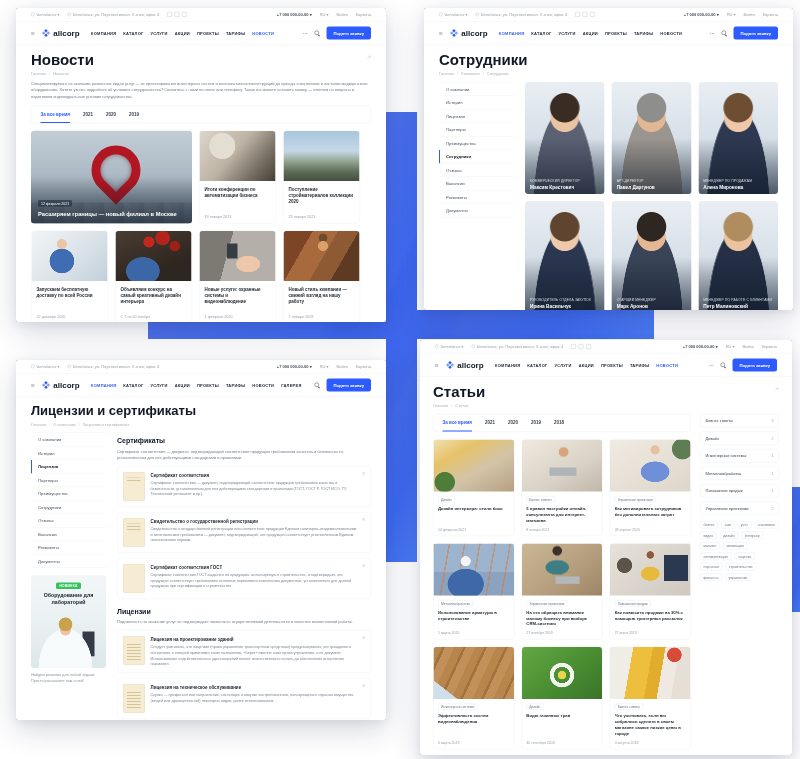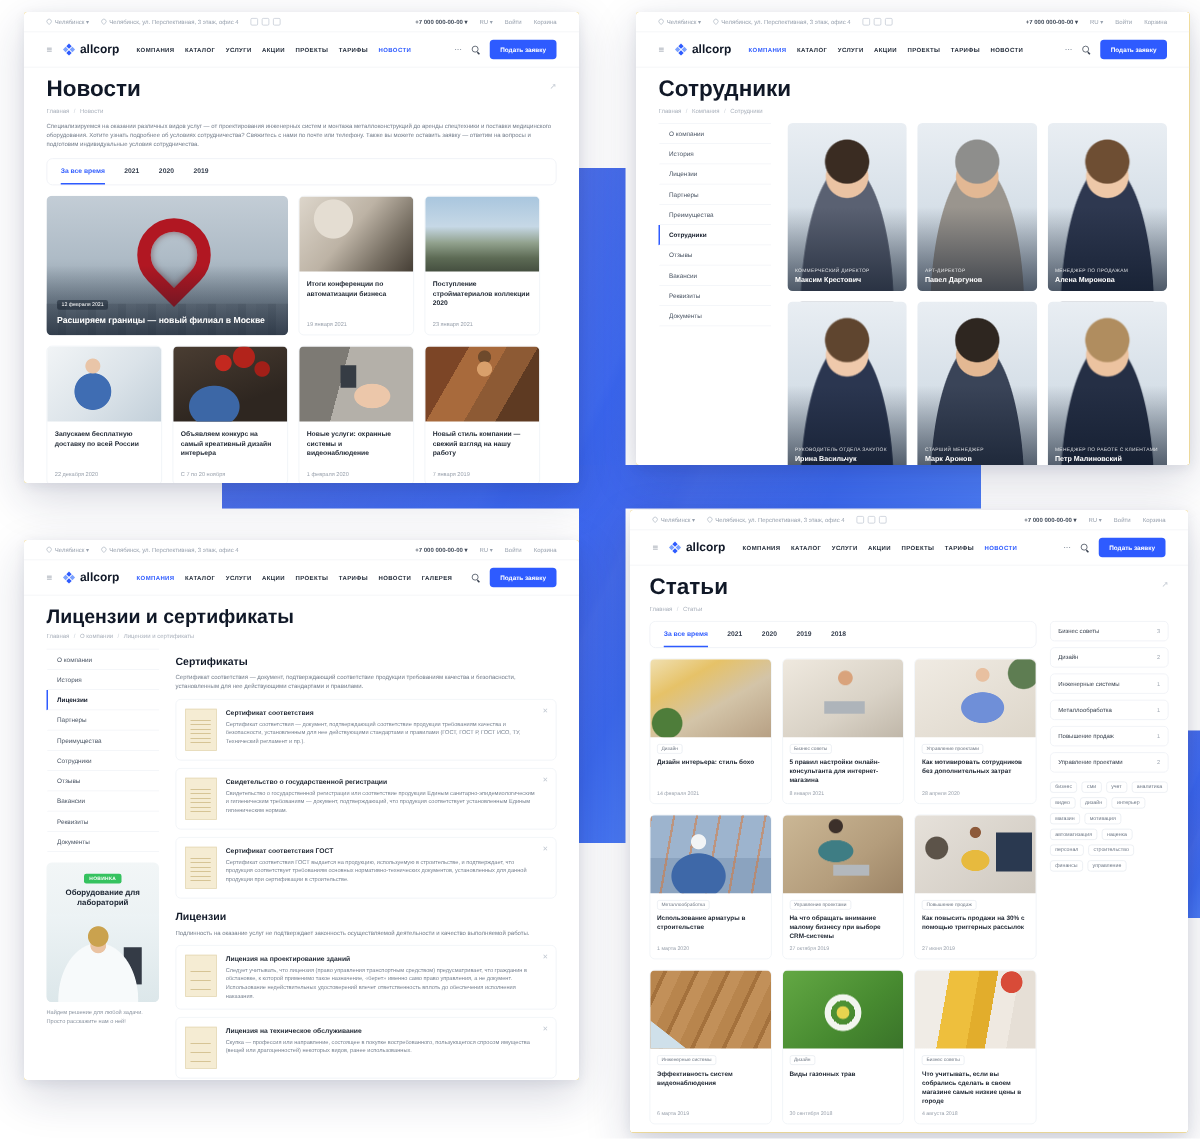--- a/index.html
+++ b/index.html
@@ -10,21 +10,21 @@
   
   .blue{position:absolute;z-index:1;
     background:linear-gradient(115deg,#2a54e6 0%,#3d69f1 35%,#2e59e9 60%,#4b7bf5 100%);}
   .blue::after{content:"";position:absolute;inset:0;
     background:linear-gradient(115deg,rgba(255,255,255,.16) 0%,rgba(255,255,255,0) 38%,rgba(255,255,255,.10) 62%,rgba(255,255,255,0) 80%);}
   .cross-v{left:386px;top:112px;width:31px;height:450px;}
   .cross-h{left:148px;top:310px;width:506px;height:29px;}
   .cross-r{left:786px;top:487px;width:14px;height:125px;}
 
   
-  .panel{position:absolute;background:#eab308;z-index:2;overflow:hidden;border-radius:2px;
+  .panel{position:absolute;background:#8b5cf6;z-index:2;overflow:hidden;border-radius:2px;
     box-shadow:0 10px 30px rgba(25,35,80,.18),0 2px 8px rgba(25,35,80,.08);}
   .p-tl{left:16px;top:8px;width:370px;height:314px;}
   .p-tr{left:424px;top:8px;width:369px;height:302px;}
   .p-bl{left:16px;top:360px;width:370px;height:360px;}
   .p-br{left:420px;top:340px;width:372px;height:415px;}
   .inner{position:absolute;left:0;top:0;transform:scale(.5);transform-origin:0 0;background:#fff;color:#232c3a;}
   .in-tl{width:740px;height:628px;}
   .in-tr{width:738px;height:604px;}
   .in-bl{width:740px;height:720px;}
   .in-br{width:744px;height:830px;}

